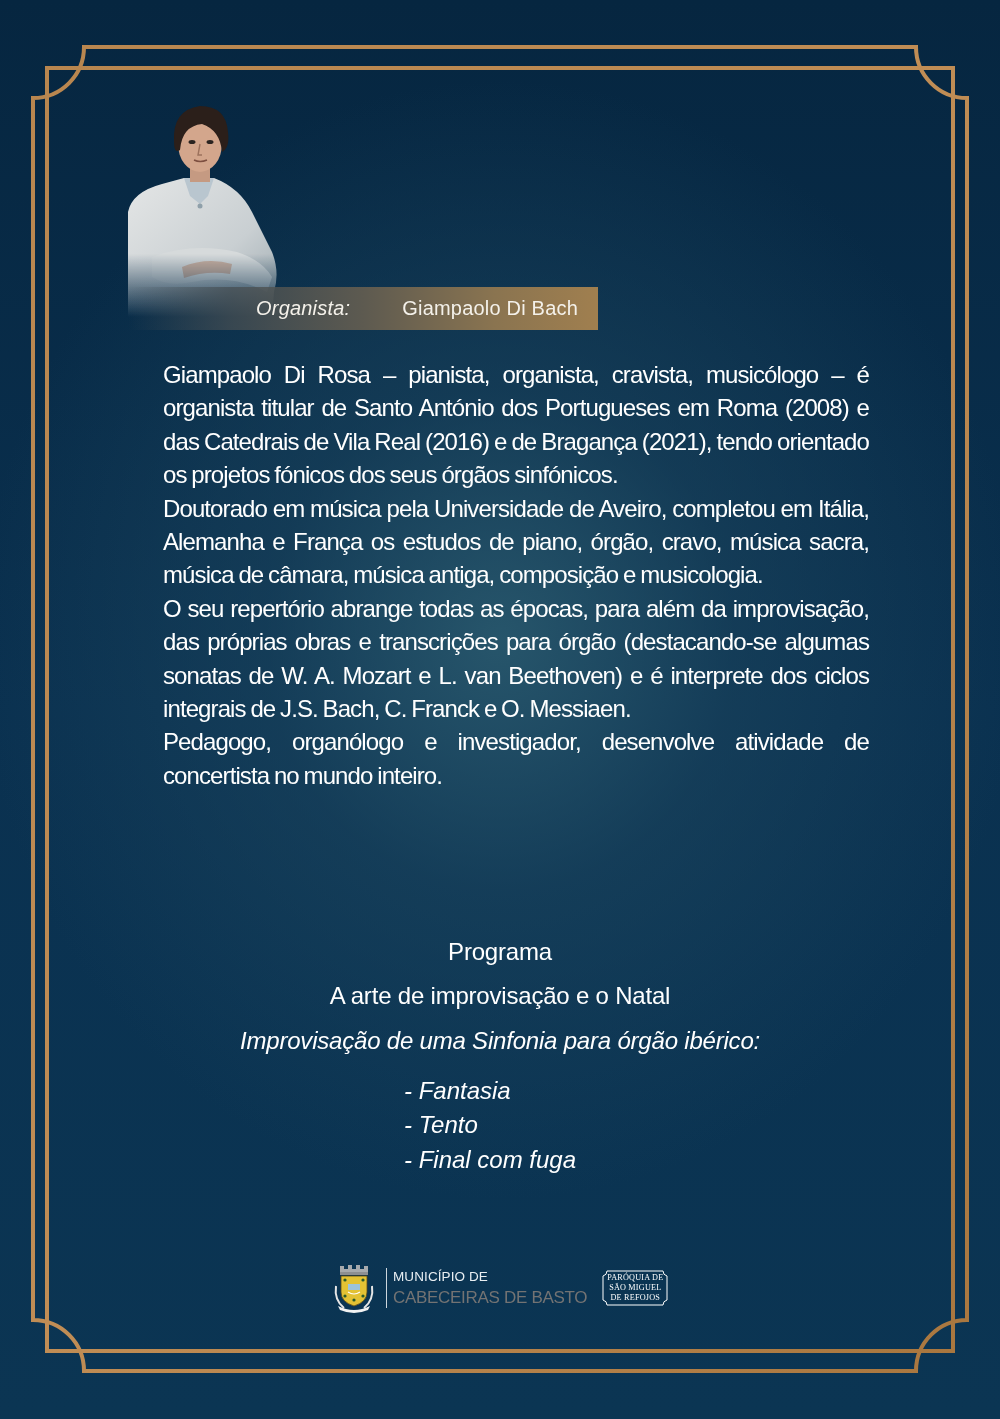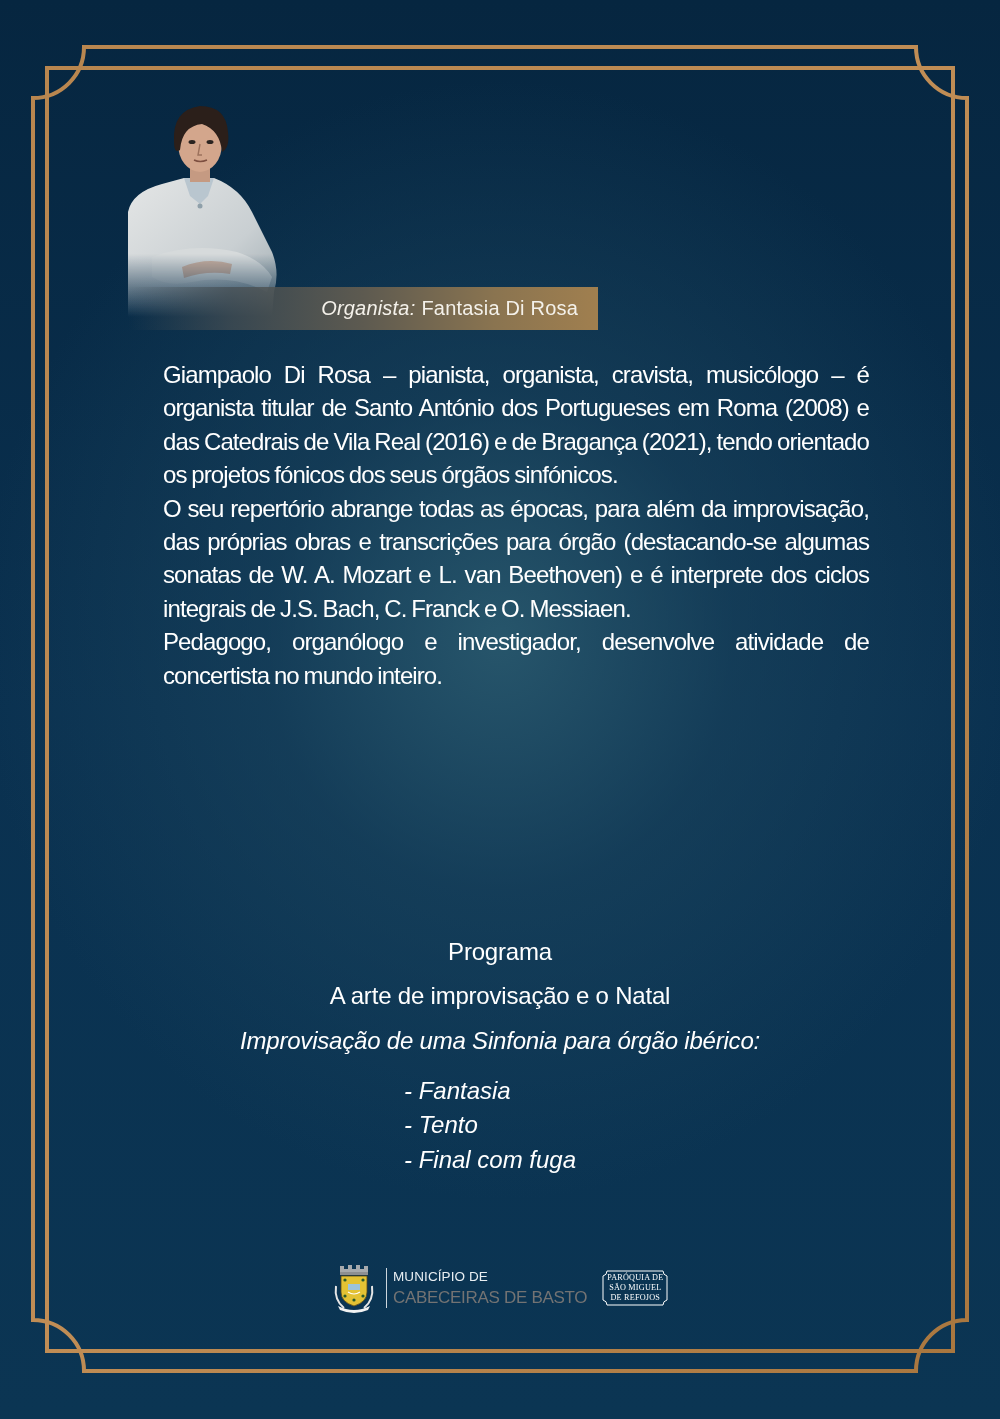--- a/index.html
+++ b/index.html
@@ -19,21 +19,21 @@
       position: absolute; left: 122px; top: 92px; width: 160px; height: 225px;
     }
     .portrait svg { width: 100%; height: 100%; display: block; }
 
     
     .caption {
       position: absolute; left: 128px; top: 287px; width: 470px; height: 43px;
       background: linear-gradient(90deg, rgba(58,72,82,0.0) 0%, rgba(70,78,82,0.75) 22%, #5d5a50 50%, #8a7450 78%, #a07f4f 100%);
       display: flex; align-items: center; justify-content: flex-end;
       padding-right: 20px;
-      font-size: 20px; letter-spacing: 0.2px; color: #f4f1ea;
+      font-size: 20px; letter-spacing: 0.2px; color: #f4f1ea; gap: 46px;
     }
     .caption .role { font-style: italic; margin-right: 6px; }
 
     
     .bio {
       position: absolute; left: 131px; top: 358px; width: 738px;
       font-size: 24px; line-height: 33.4px;
       text-align: justify;
       letter-spacing: -0.3px;
     }
@@ -125,25 +125,26 @@
       <ellipse cx="70" cy="50" rx="3.5" ry="2" fill="#2a2320"></ellipse>
       <ellipse cx="88" cy="50" rx="3.5" ry="2" fill="#2a2320"></ellipse>
       <path d="M78 52 L76 63 L80 63" fill="none" stroke="#9c715c" stroke-width="1.4"></path>
       <path d="M72 68 Q78 71 85 68" fill="none" stroke="#7d4f40" stroke-width="1.5"></path>
     </g>
   </svg>
 </div>
 
 <div class="caption">
   <span class="role">Organista:</span>
-  <span class="name">Fantasia Di Rosa</span>
+  <span class="name">Giampaolo Di Bach</span>
 </div>
 
 <div class="bio">
   <p class="tight">Giampaolo Di Rosa – pianista, organista, cravista, musicólogo – é organista titular de Santo António dos Portugueses em Roma (2008) e das Catedrais de Vila Real (2016) e de Bragança (2021), tendo orientado os projetos fónicos dos seus órgãos sinfónicos.</p>
+  <p class="tight">Doutorado em música pela Universidade de Aveiro, completou em Itália, Alemanha e França os estudos de piano, órgão, cravo, música sacra, música de câmara, música antiga, composição e musicologia.</p>
   <p class="tight">O seu repertório abrange todas as épocas, para além da improvisação, das próprias obras e transcrições para órgão (destacando-se algumas sonatas de W. A. Mozart e L. van Beethoven) e é interprete dos ciclos integrais de J.S. Bach, C. Franck e O. Messiaen.</p>
   <p class="tight">Pedagogo, organólogo e investigador, desenvolve atividade de concertista no mundo inteiro.</p>
 </div>
 
 <div class="program title">Programa</div>
 <div class="program subtitle">A arte de improvisação e o Natal</div>
 <div class="program italic">Improvisação de uma Sinfonia para órgão ibérico:</div>
 <ul class="movements">
   <li>- Fantasia</li>
   <li>- Tento</li>

